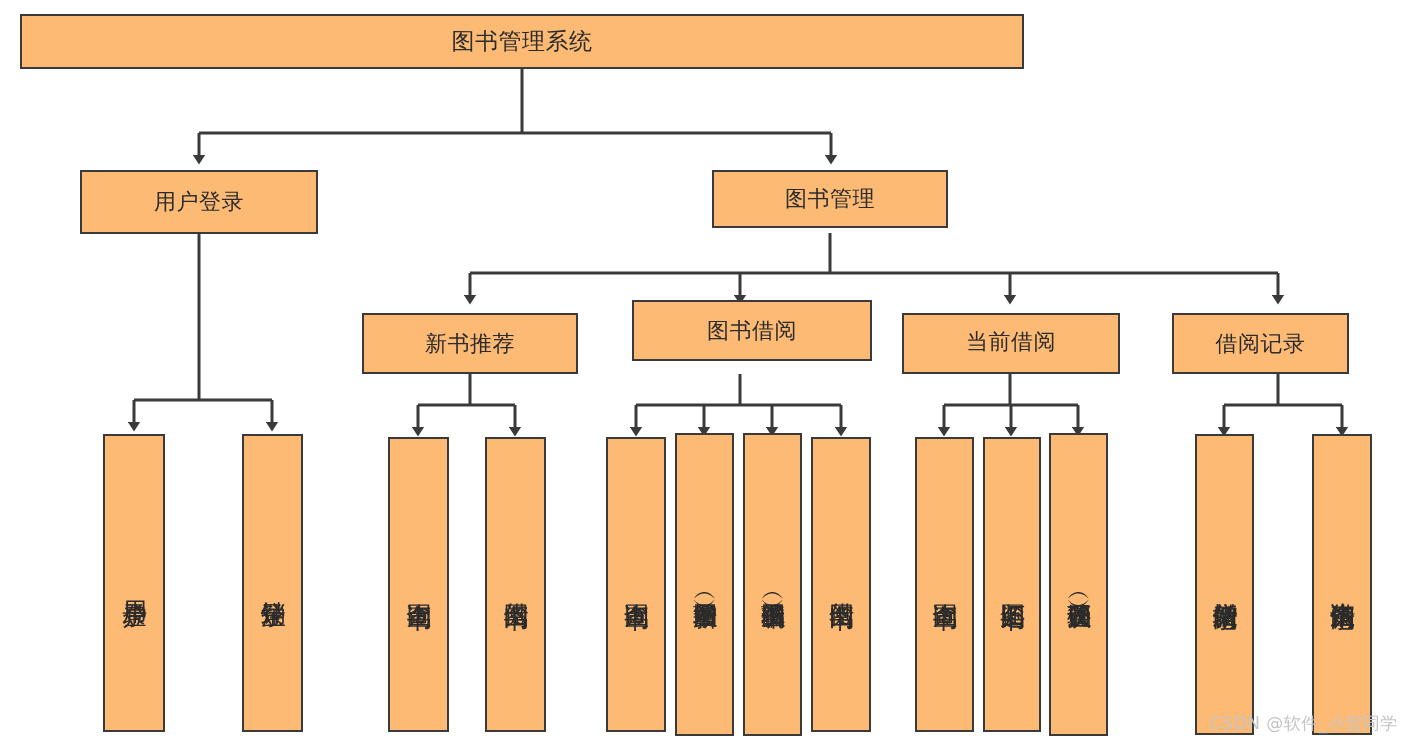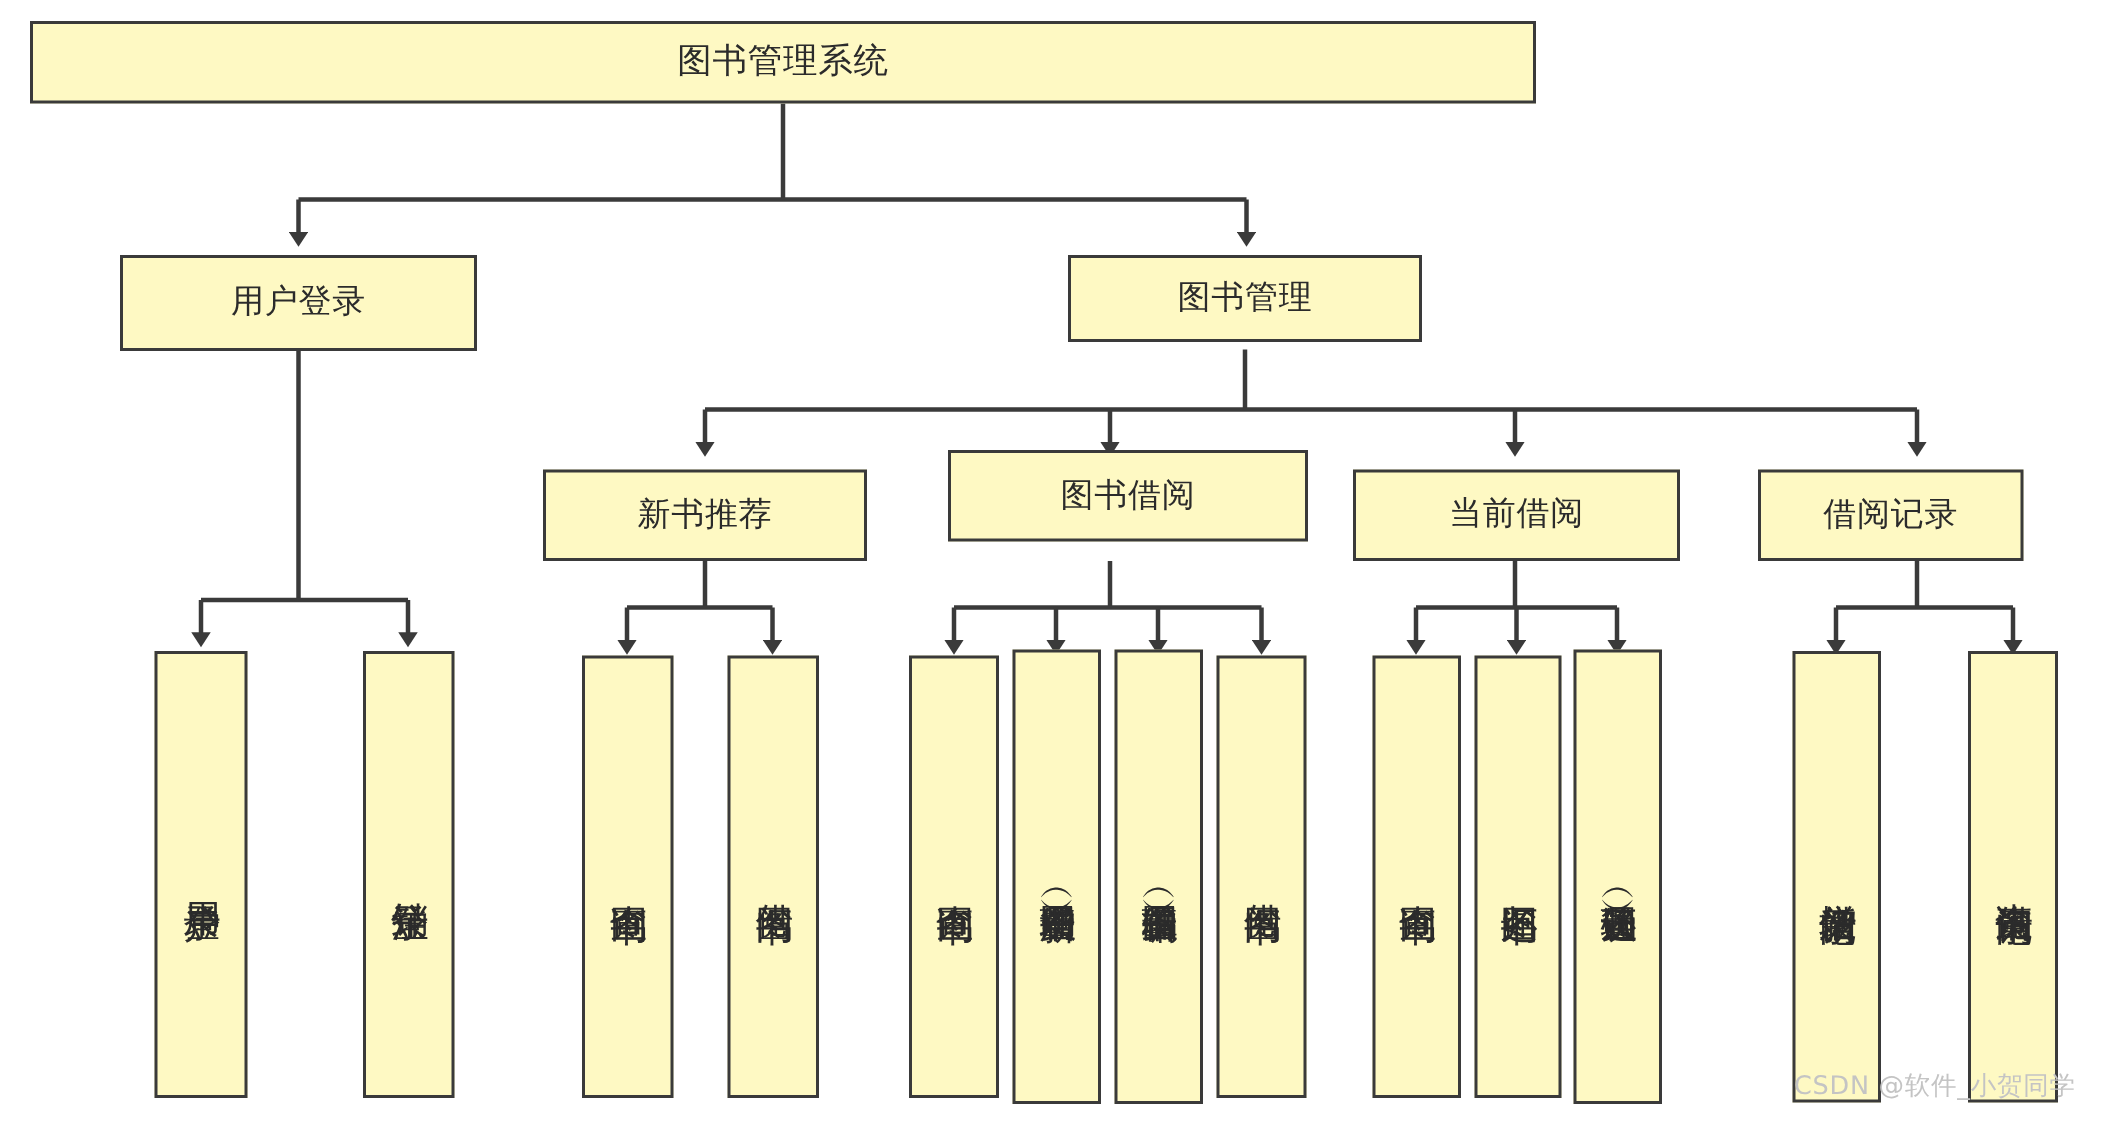--- a/index.html
+++ b/index.html
@@ -10,21 +10,21 @@
     font-family:"DejaVu Sans","Liberation Sans",sans-serif;
     overflow:hidden;
   }
   #canvas{position:relative;width:1405px;height:747px;}
   svg#wires{position:absolute;left:0;top:0;width:1405px;height:747px;}
 
   .node{
     position:absolute;
     box-sizing:border-box;
     border:2.5px solid #3a3a3a;
-    background:#fef9c3;
+    background:#fdba74;
     display:flex;
     align-items:center;
     justify-content:center;
     color:#2b2b2b;
   }
   .node .lbl{
     display:block;
     text-align:center;
     line-height:1.0;
     white-space:pre;
@@ -54,20 +54,21 @@
   .node.v.tall .lbl{font-size:24px;letter-spacing:0px;}
 
   #watermark{
     position:absolute;
     left:1196px;top:712px;
     font-size:17px;
     color:#c4c4c4;
     white-space:nowrap;
     letter-spacing:0.5px;
     pointer-events:none;
+    padding-left:14px;
   }
 </style>
 </head>
 <body>
 
 <div id="canvas">
 
   <svg id="wires" viewBox="0 0 1405 747">
     <defs>
       <marker id="arw" markerWidth="12" markerHeight="13" refX="2.5" refY="6.5" orient="auto" markerUnits="userSpaceOnUse">

